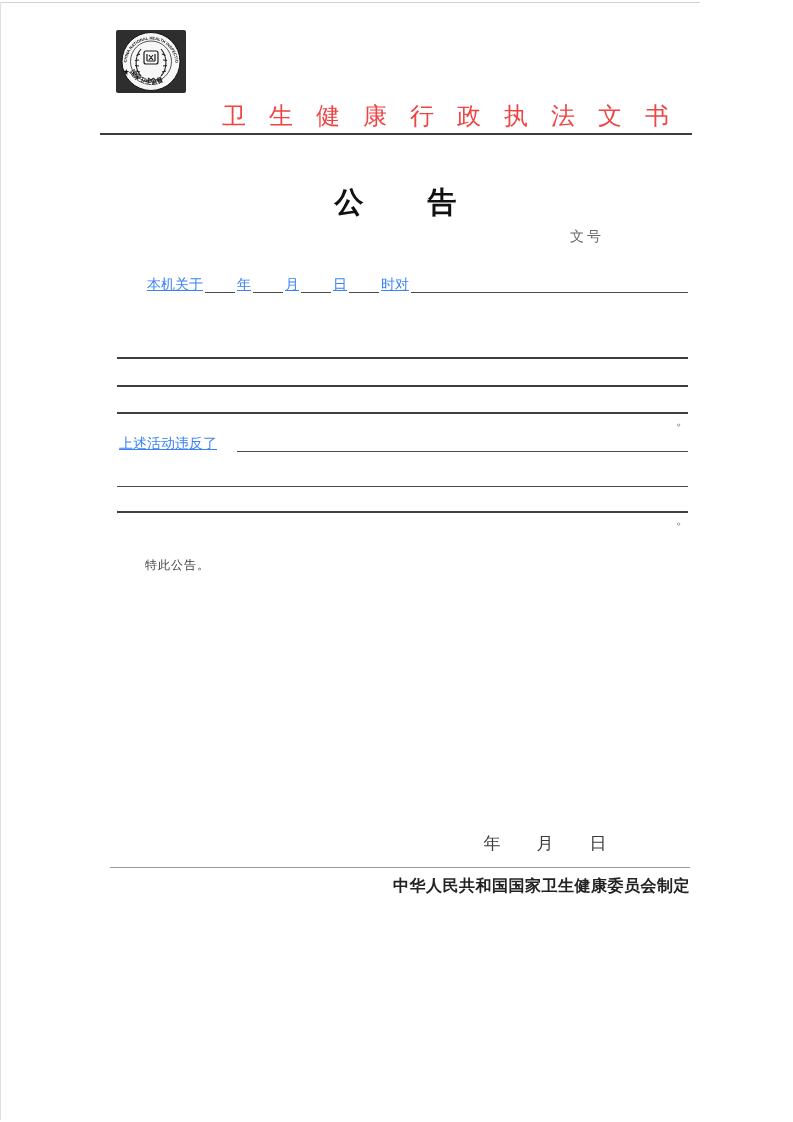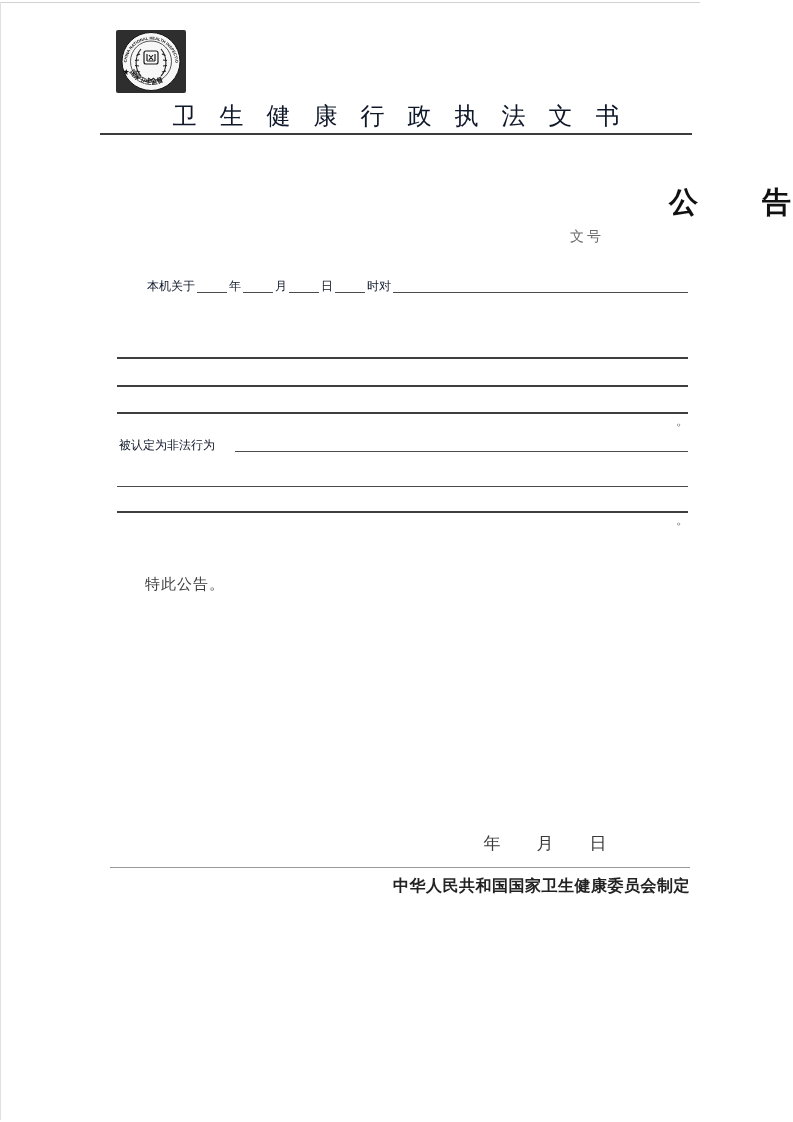--- a/index.html
+++ b/index.html
@@ -12,47 +12,47 @@
     color:#3d3d3d;
   }
   
   .edge-top{position:absolute;top:2px;left:0;width:700px;height:0;border-top:1px solid #d2d2d2;}
   .edge-left{position:absolute;top:2px;left:0;height:1118px;width:0;border-left:1px solid #e0e0e0;}
 
   .emblem{position:absolute;left:116px;top:30px;width:70px;height:63px;}
 
   .doc-type{
     position:absolute;top:100px;left:100px;width:592px;
-    text-align:center;font-size:24px;color:#0f172a;
+    text-align:right;font-size:24px;color:#ef4444;
     letter-spacing:23px;padding-left:23px;box-sizing:border-box;
     white-space:nowrap;
   }
   .header-rule{position:absolute;top:133px;left:100px;width:592px;height:0;border-top:2px solid #3c3c3c;}
 
   .title{
-    position:absolute;top:183px;left:0;width:793px;text-align:right;
+    position:absolute;top:183px;left:0;width:793px;text-align:center;
     font-family:"Liberation Sans","DejaVu Sans",sans-serif;
     font-weight:bold;font-size:29px;color:#111;letter-spacing:2px;
   }
   .doc-no{position:absolute;top:228px;left:570px;font-size:14px;color:#6a6a6a;letter-spacing:3px;text-align:center;}
 
   .row{position:absolute;left:117px;width:571px;height:31px;display:flex;align-items:flex-end;}
-  .t{font-size:12px;line-height:1;color:#0f172a;white-space:nowrap;padding:0 2px 1px 2px;}
+  .t{font-size:14px;line-height:1;color:#3b82f6;white-space:nowrap;padding:0 2px 1px 2px;text-decoration:underline;}
   .bk{border-bottom:1.6px solid #4a4a4a;height:10px;}
   .bk.w30{width:30px;}
   .bk.w145{width:145px;}
   .bk.w285{width:285px;}
   .bk.fill{flex:1;}
   .sp{height:10px;}
   .sp.w28{width:28px;}
   .sp.w18{width:18px;}
   .hr-full{position:absolute;left:117px;width:571px;height:0;border-top:2px solid #3f3f3f;}
   .period{position:absolute;left:676px;font-size:13px;color:#555;line-height:1;}
 
-  .closing{position:absolute;top:575px;left:145px;font-size:15px;color:#3d3d3d;letter-spacing:1px;}
+  .closing{position:absolute;top:557px;left:145px;font-size:12px;color:#3d3d3d;letter-spacing:1px;}
 
   .sig-org{position:absolute;top:801px;left:390px;width:310px;text-align:center;
     font-size:17px;color:#3a3a3a;letter-spacing:1.5px;}
   .sig-date{position:absolute;top:832px;left:390px;width:310px;display:flex;
     justify-content:center;gap:36px;font-size:17px;color:#3a3a3a;}
 
   .footer-rule{position:absolute;top:867px;left:110px;width:580px;height:0;border-top:1px solid #9a9a9a;}
   .footer-issuer{
     position:absolute;top:876px;left:100px;width:590px;text-align:right;
     font-family:Liberation Sans, sans-serif;
@@ -120,21 +120,21 @@
     <span class="bk fill"></span>
   </div>
 
 
   <div class="hr-full" style="top:357px"></div>
   <div class="hr-full" style="top:385px"></div>
   <div class="hr-full" style="top:412px"></div>
   <div class="period" style="top:414px">。</div>
 
   <div class="row" style="top:421px">
-    <span class="t">被认定为非法行为</span>
+    <span class="t">上述活动违反了</span>
     <span class="sp w18"></span>
     <span class="bk fill"></span>
   </div>
 
   <div class="row" style="top:456px">
     <span class="bk w145"></span>
     <span class="bk fill"></span>
   </div>
 
   <div class="hr-full" style="top:511px"></div>

